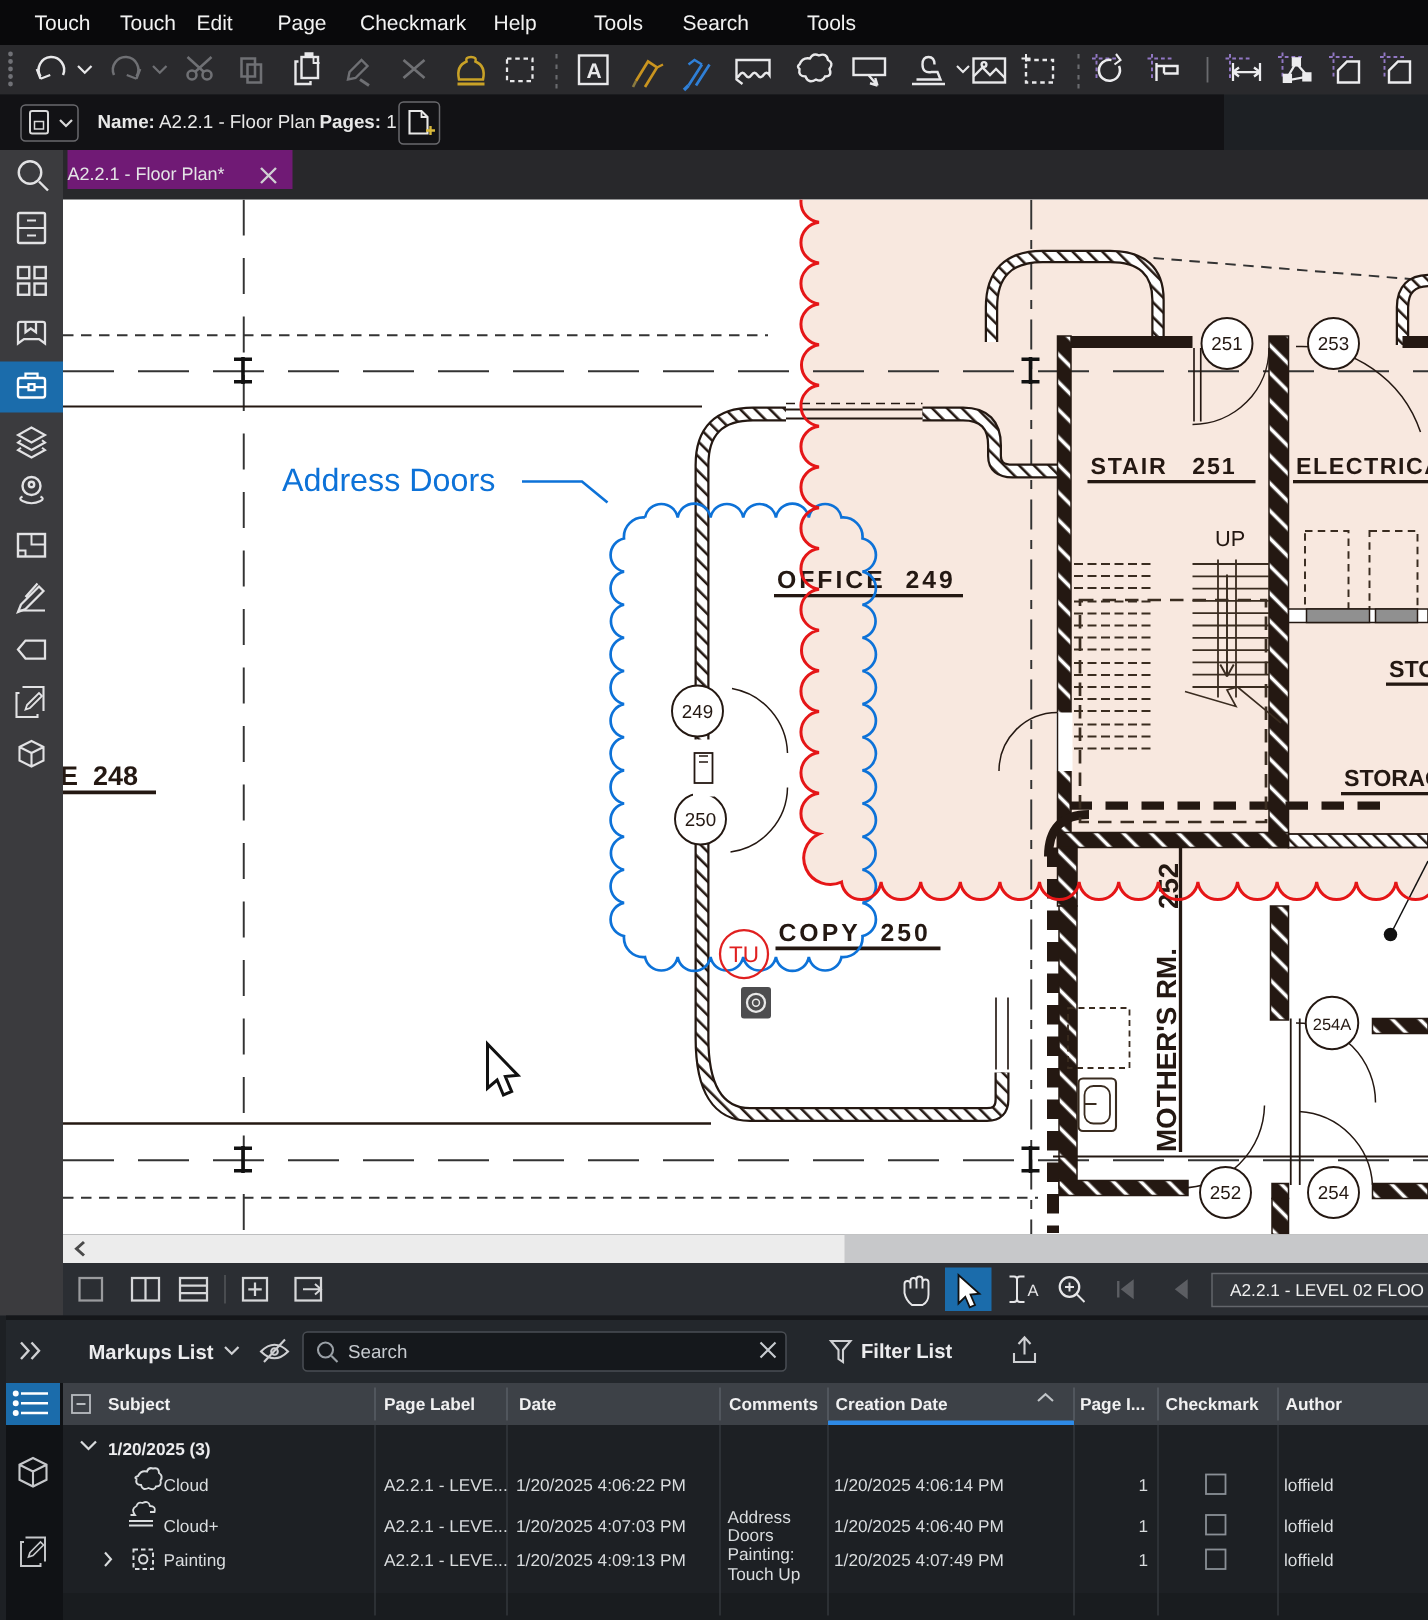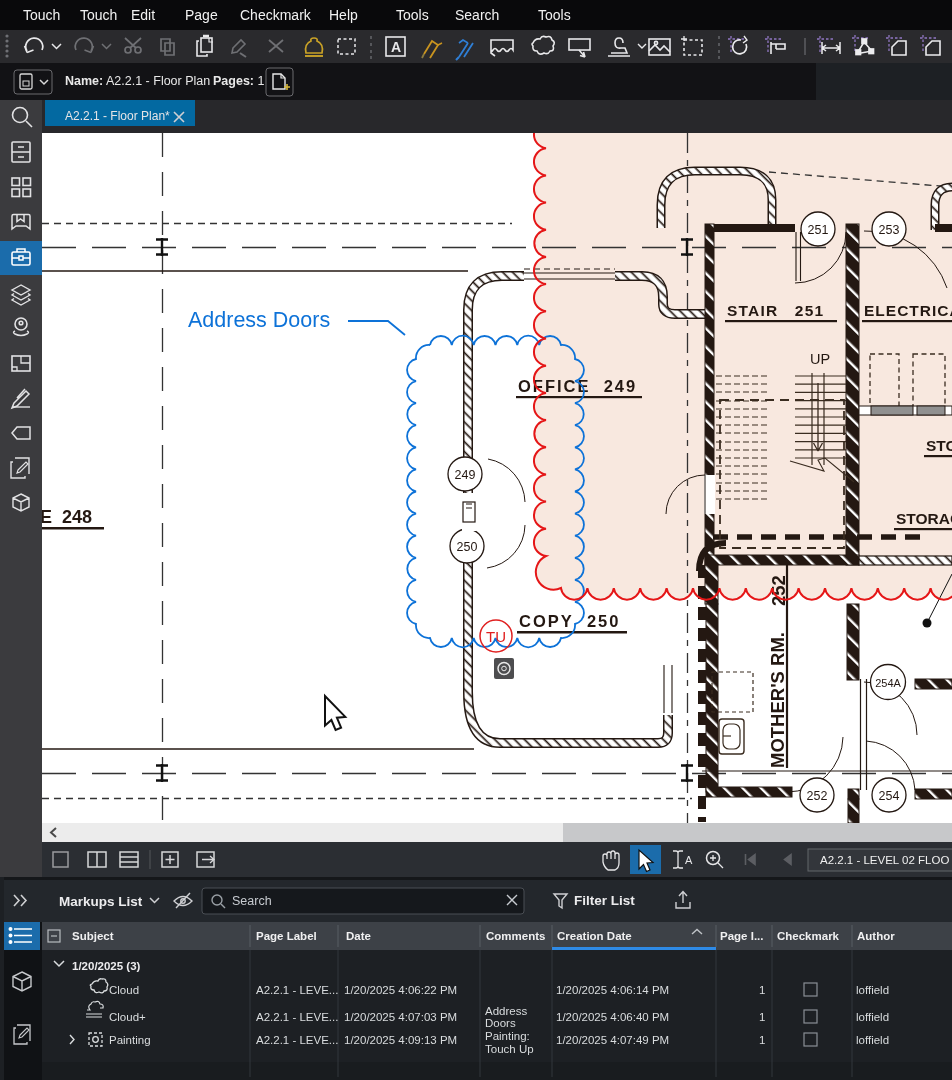--- a/index.html
+++ b/index.html
@@ -1,21 +1,21 @@
 <!DOCTYPE html>
 <html><head><meta charset="utf-8">
 <style>
 *{margin:0;padding:0;box-sizing:border-box}
 html,body{width:952px;height:1080px;overflow:hidden;background:#1d2024;font-family:"Liberation Sans",sans-serif}
 #menubar{position:absolute;left:0;top:0;width:952px;height:30px;background:#09090b;color:#f2f2f2;font-size:14px}
 #menubar span{position:absolute;top:7px}
 #toolbar{position:absolute;left:0;top:30px;width:952px;height:33px;background:#2a2a2d}
 #namebar{position:absolute;left:0;top:63px;width:816px;height:37px;background:#121215;color:#e8e8e8;font-size:13px}
 #tabbar{position:absolute;left:0;top:100px;width:952px;height:33px;background:#28282b}
-#tab1{position:absolute;left:45px;top:100px;width:150px;height:26px;background:#0369a1;color:#e4e4e6;font-size:12px;line-height:33px;padding-left:20px}
+#tab1{position:absolute;left:45px;top:100px;width:150px;height:26px;background:#701a75;color:#e4e4e6;font-size:12px;line-height:33px;padding-left:0}
 #sidebar{position:absolute;left:0;top:100px;width:42px;height:777px;background:#3b3b3e}
 #canvas{position:absolute;left:42px;top:133px;width:910px;height:690px;background:#ffffff;overflow:hidden}
 #hscroll{position:absolute;left:42px;top:823px;width:910px;height:19px;background:#ececec}
 #hthumb{position:absolute;left:521px;top:0px;width:389px;height:19px;background:#c7c8ca}
 #btoolbar{position:absolute;left:42px;top:842px;width:910px;height:35px;background:#2b2e33}
 #mpanel{position:absolute;left:4px;top:877px;width:952px;height:203px;background:#1d2024}
 </style></head>
 <body>
 <div id="menubar">
 <span style="left:23px">Touch</span>

